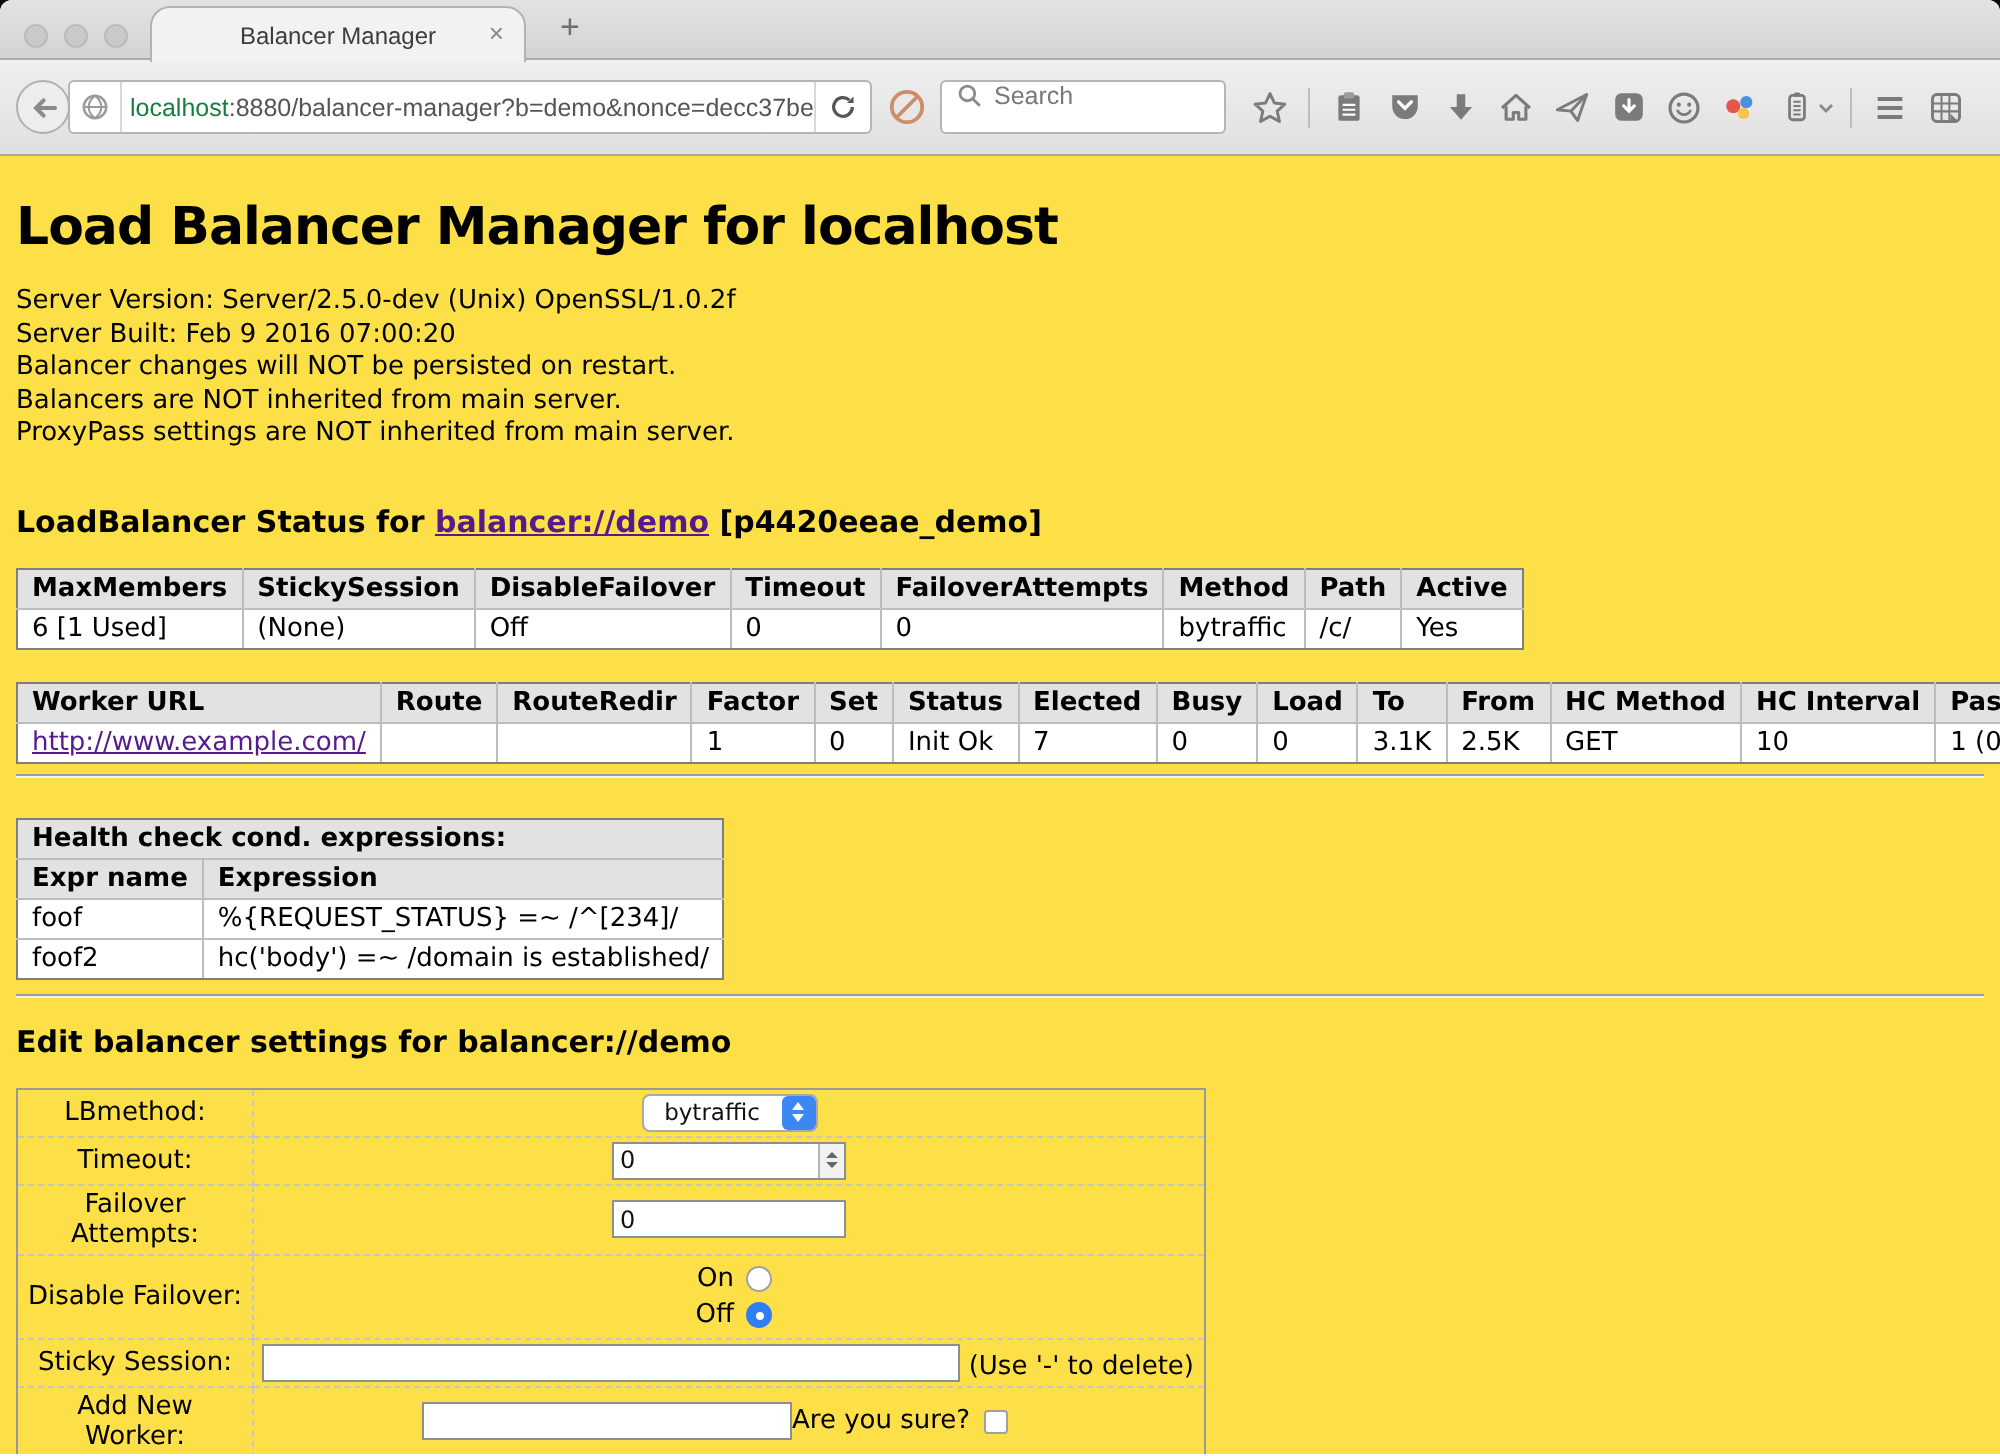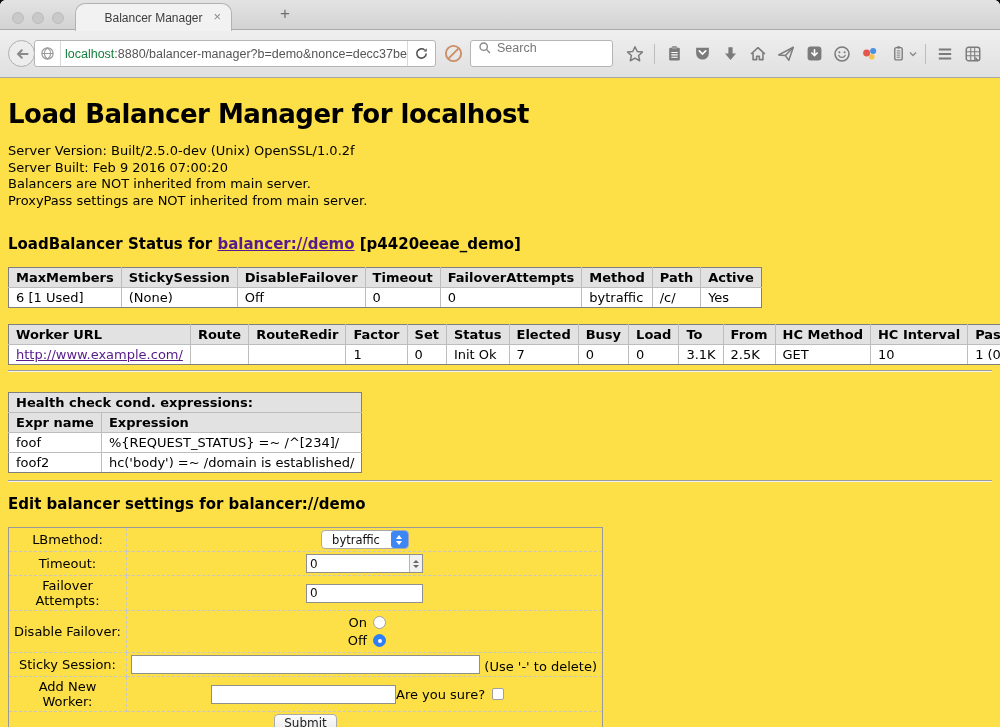--- a/index.html
+++ b/index.html
@@ -4,21 +4,21 @@
 <style>
   * { box-sizing: border-box; margin: 0; padding: 0; }
   html,body { width:1000px; height:728px; }
   body { background:#0a0a0a; font-family:"Liberation Sans", sans-serif; }
   .window { width:1000px; height:728px; border-radius:6px 6px 0 0; overflow:hidden; background:#fff; }
 
   
   .tabbar { position:relative; height:30px; background:linear-gradient(#e3e3e3,#d3d3d3); border-bottom:1px solid #ababab; }
   .traffic-lights { position:absolute; left:12px; top:12px; display:flex; gap:8px; }
   .traffic-lights span { width:12px; height:12px; border-radius:50%; background:#c9c9c9; border:1px solid #bcbcbc; }
-  .tab { position:absolute; left:75px; top:3px; width:157px; height:28px; background:#f2f2f2;
+  .tab { position:absolute; left:75px; top:3px; width:188px; height:28px; background:#f2f2f2;
          border:1px solid #b2b2b2; border-bottom:none; border-radius:10px 10px 0 0;
          display:flex; align-items:center; justify-content:center; }
   .tab-title { font-size:12px; color:#3d3d3d; }
   .tab-close { position:absolute; right:10px; top:5px; font-size:13px; color:#8a8a8a; cursor:default; }
   .newtab { position:absolute; left:280px; top:4px; font-size:17px; color:#6f6f6f; }
 
   
   .toolbar { height:48px; background:linear-gradient(#efefef,#e0e0e0); border-bottom:1px solid #a6a6a6;
              display:flex; align-items:center; padding:0 8px; }
   .tool-btn { display:flex; align-items:center; justify-content:center; flex:0 0 auto; }
@@ -280,22 +280,23 @@
           </svg>
       </span>
     </div>
   </div>
 
   <div class="content">
 
     <h1 class="page-title">Load Balancer Manager for localhost</h1>
 
     <div class="server-info">
-      <div>Server Version: Built/2.5.0-dev (Unix) OpenSSL/1.0.2f</div>
+      <div>Server Version: Server/2.5.0-dev (Unix) OpenSSL/1.0.2f</div>
       <div>Server Built: Feb 9 2016 07:00:20</div>
+      <div>Balancer changes will NOT be persisted on restart.</div>
       <div>Balancers are NOT inherited from main server.</div>
       <div>ProxyPass settings are NOT inherited from main server.</div>
     </div>
 
     <h3 class="section status-heading"><span>LoadBalancer Status for </span><a class="plink" href="#">balancer://demo</a><span> [p4420eeae_demo]</span></h3>
 
     <table class="datatable balancer-table">
       <tbody>
           <tr>
         <th>MaxMembers</th>

